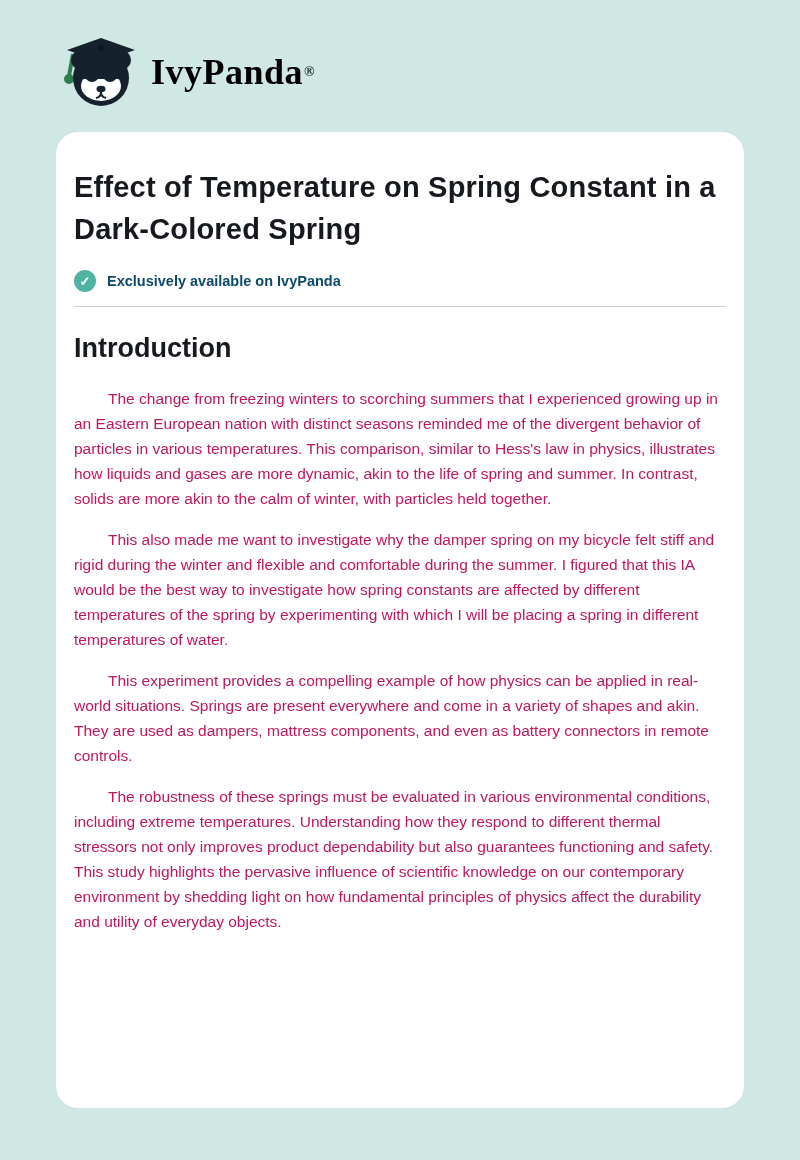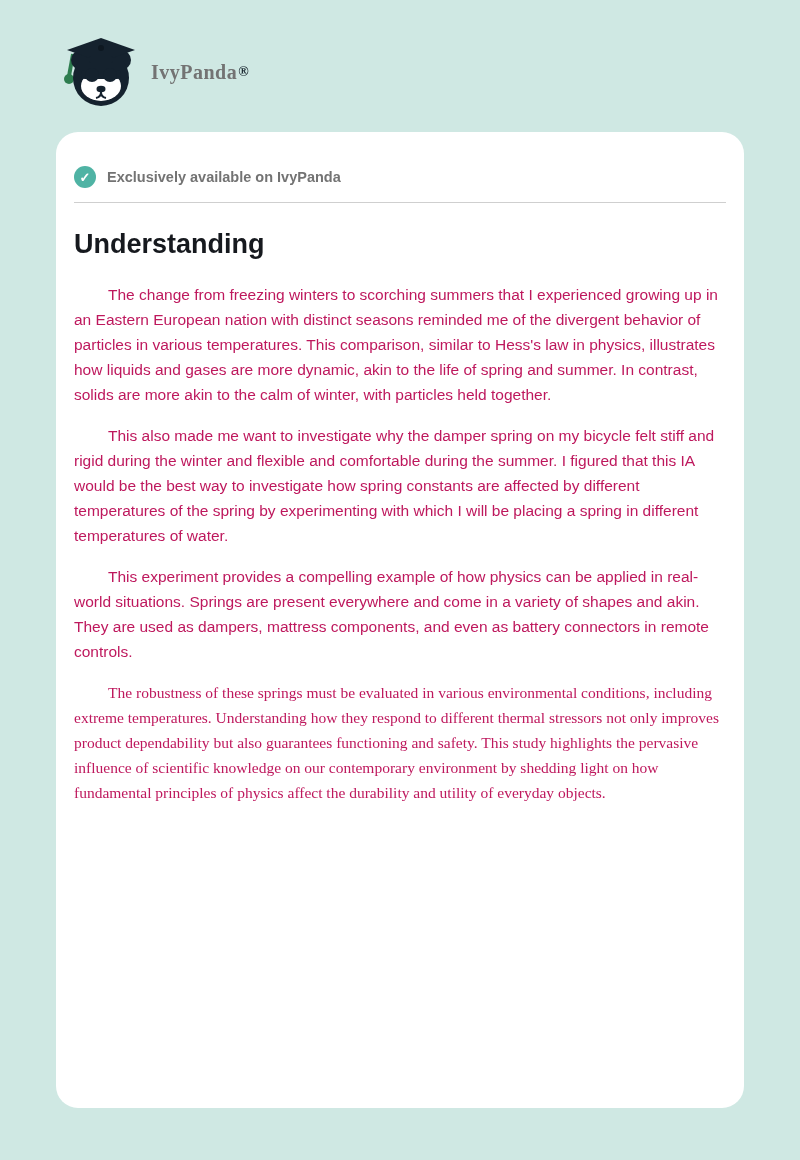--- a/index.html
+++ b/index.html
@@ -27,22 +27,22 @@
   }
   .logo-wrap {
     display: flex;
     align-items: center;
     cursor: pointer;
   }
   .logo-svg { display: block; margin-right: 8px; }
   .brand {
     font-family: "Liberation Serif", serif;
     font-weight: 700;
-    font-size: 20px;
-    color: #737373;
+    font-size: 36px;
+    color: #000000;
     letter-spacing: 0.5px;
   }
   .reg {
     font-family: "Liberation Serif", serif;
     font-weight: 700;
     font-size: 14px;
     color: #14202a;
     vertical-align: super;
     margin-left: 1px;
   }
@@ -81,21 +81,21 @@
     font-weight: 700;
     display: flex;
     align-items: center;
     justify-content: center;
     margin-right: 11px;
     flex: 0 0 auto;
   }
   .badge-text {
     font-size: 14.5px;
     font-weight: 700;
-    color: #737373;
+    color: #0c4a6e;
   }
 
   .divider {
     border: none;
     border-top: 1px solid #cfcfcf;
     margin: 0 0 26px 0;
   }
 
   .section-heading {
     font-size: 27px;
@@ -104,21 +104,21 @@
     margin: 0 0 22px 0;
   }
 
   .body-paragraph {
     font-size: 15.5px;
     line-height: 25px;
     color: #be185d;
     margin: 0 0 16px 0;
     text-indent: 34px;
   }
-  .body-paragraph:last-child { margin-bottom: 0; font-family: Liberation Serif, serif; }
+  .body-paragraph:last-child { margin-bottom: 0; }
 </style>
 </head>
 <body>
 
 <header class="site-header">
 
   <span class="logo-wrap">
     <svg class="logo-svg" width="88" height="80" viewBox="0 0 88 80" aria-hidden="true">
 
       <path d="M18 22 L14 44" stroke="#2e7d4f" stroke-width="4" fill="none"></path>
@@ -141,27 +141,28 @@
       <polygon points="46,6 80,18 46,30 12,18" fill="#15222e"></polygon>
       <rect x="34" y="24" width="24" height="7" rx="2" fill="#15222e"></rect>
       <circle cx="46" cy="16" r="3" fill="#0e1821"></circle>
     </svg>
     <span class="brand">IvyPanda</span>
       <span class="reg">®</span>
   </span>
 </header>
 
 <main class="card">
+  <h1 class="doc-title">Effect of Temperature on Spring Constant in a Dark-Colored Spring</h1>
 
   <div class="badge-row">
     <span class="check-circle">✓</span>
     <span class="badge-text">Exclusively available on IvyPanda</span>
   </div>
 
   <hr class="divider">
 
-  <h2 class="section-heading">Understanding</h2>
+  <h2 class="section-heading">Introduction</h2>
 
   <p class="body-paragraph">The change from freezing winters to scorching summers that I experienced growing up in an Eastern European nation with distinct seasons reminded me of the divergent behavior of particles in various temperatures. This comparison, similar to Hess's law in physics, illustrates how liquids and gases are more dynamic, akin to the life of spring and summer. In contrast, solids are more akin to the calm of winter, with particles held together.</p>
   <p class="body-paragraph">This also made me want to investigate why the damper spring on my bicycle felt stiff and rigid during the winter and flexible and comfortable during the summer. I figured that this IA would be the best way to investigate how spring constants are affected by different temperatures of the spring by experimenting with which I will be placing a spring in different temperatures of water.</p>
   <p class="body-paragraph">This experiment provides a compelling example of how physics can be applied in real-world situations. Springs are present everywhere and come in a variety of shapes and akin. They are used as dampers, mattress components, and even as battery connectors in remote controls.</p>
   <p class="body-paragraph">The robustness of these springs must be evaluated in various environmental conditions, including extreme temperatures. Understanding how they respond to different thermal stressors not only improves product dependability but also guarantees functioning and safety. This study highlights the pervasive influence of scientific knowledge on our contemporary environment by shedding light on how fundamental principles of physics affect the durability and utility of everyday objects.</p>
 </main>
 
 </body></html>

